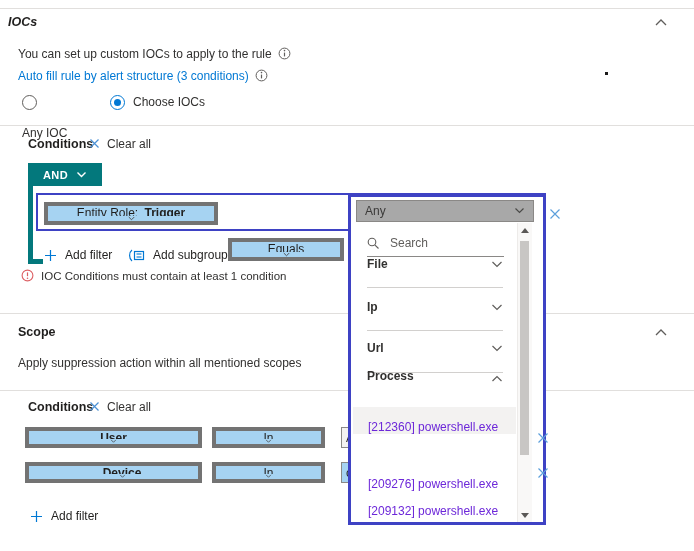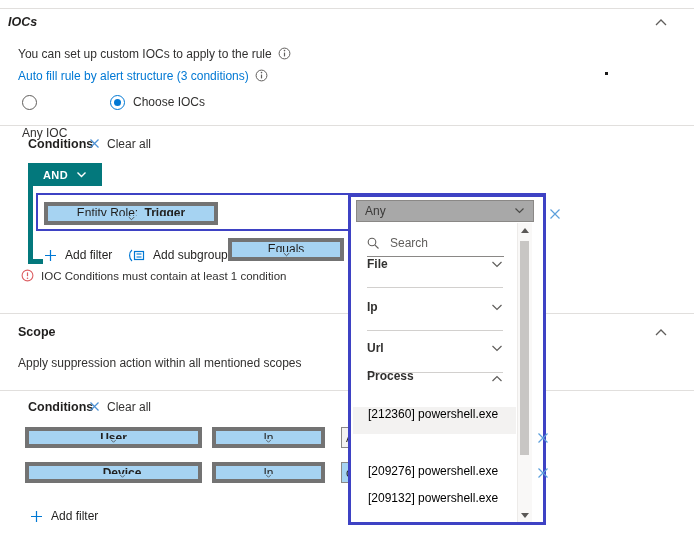--- a/index.html
+++ b/index.html
@@ -27,22 +27,22 @@
   .dd.gray{background:#a8a8a8;border:1px solid #8a8886;color:#3b3a39;}
   .dd .lbl{white-space:nowrap;overflow:hidden;}
   .bold{font-weight:700;}
   .addrow{position:absolute;display:flex;align-items:flex-end;gap:8px;cursor:pointer;color:#201f1e;}
   .warn{position:absolute;left:21px;top:269px;display:flex;align-items:center;gap:7px;font-size:11.5px;color:#323130;}
   .panel{position:absolute;left:348px;top:194px;width:198px;height:331px;background:#fff;border:3px solid #3e42c4;
          box-sizing:border-box;z-index:5;}
   .panel .item-lbl{font-weight:700;color:#323130;font-size:12px;}
   .p-div{position:absolute;left:16px;width:136px;height:1px;background:#d2d0ce;}
   .p-row{position:absolute;left:16px;width:136px;display:flex;align-items:center;justify-content:space-between;cursor:pointer;gap:24px;}
-  .opt{position:absolute;left:2px;width:163px;height:27px;display:flex;align-items:flex-start;padding-left:15px;
-       box-sizing:border-box;font-size:12px;color:#000000;cursor:pointer;}
+  .opt{position:absolute;left:2px;width:163px;height:27px;display:flex;align-items:flex-end;padding-left:15px;
+       box-sizing:border-box;font-size:12px;color:#6d28d9;cursor:pointer;}
   .opt.sel{background:#f3f2f1;}
   .sb{position:absolute;left:166px;top:26px;width:15px;height:299px;background:#f9f8f7;border-left:1px solid #edebe9;
       box-sizing:border-box;display:flex;flex-direction:column;}
   .sb-arrow{height:14px;display:flex;align-items:center;justify-content:center;cursor:pointer;}
   .tri-up{width:0;height:0;border-left:4px solid transparent;border-right:4px solid transparent;border-bottom:5px solid #5a5856;}
   .tri-dn{width:0;height:0;border-left:4px solid transparent;border-right:4px solid transparent;border-top:5px solid #5a5856;}
   .sb-track{flex:1;position:relative;}
   .sb-thumb{position:absolute;left:2px;top:4px;width:9px;height:214px;background:#c8c6c4;cursor:pointer;}
   .searchbox{position:absolute;left:16px;top:38px;width:137px;border:none;border-bottom:1px solid #8a8886;
              display:flex;align-items:center;gap:8px;padding-bottom:5px;}

